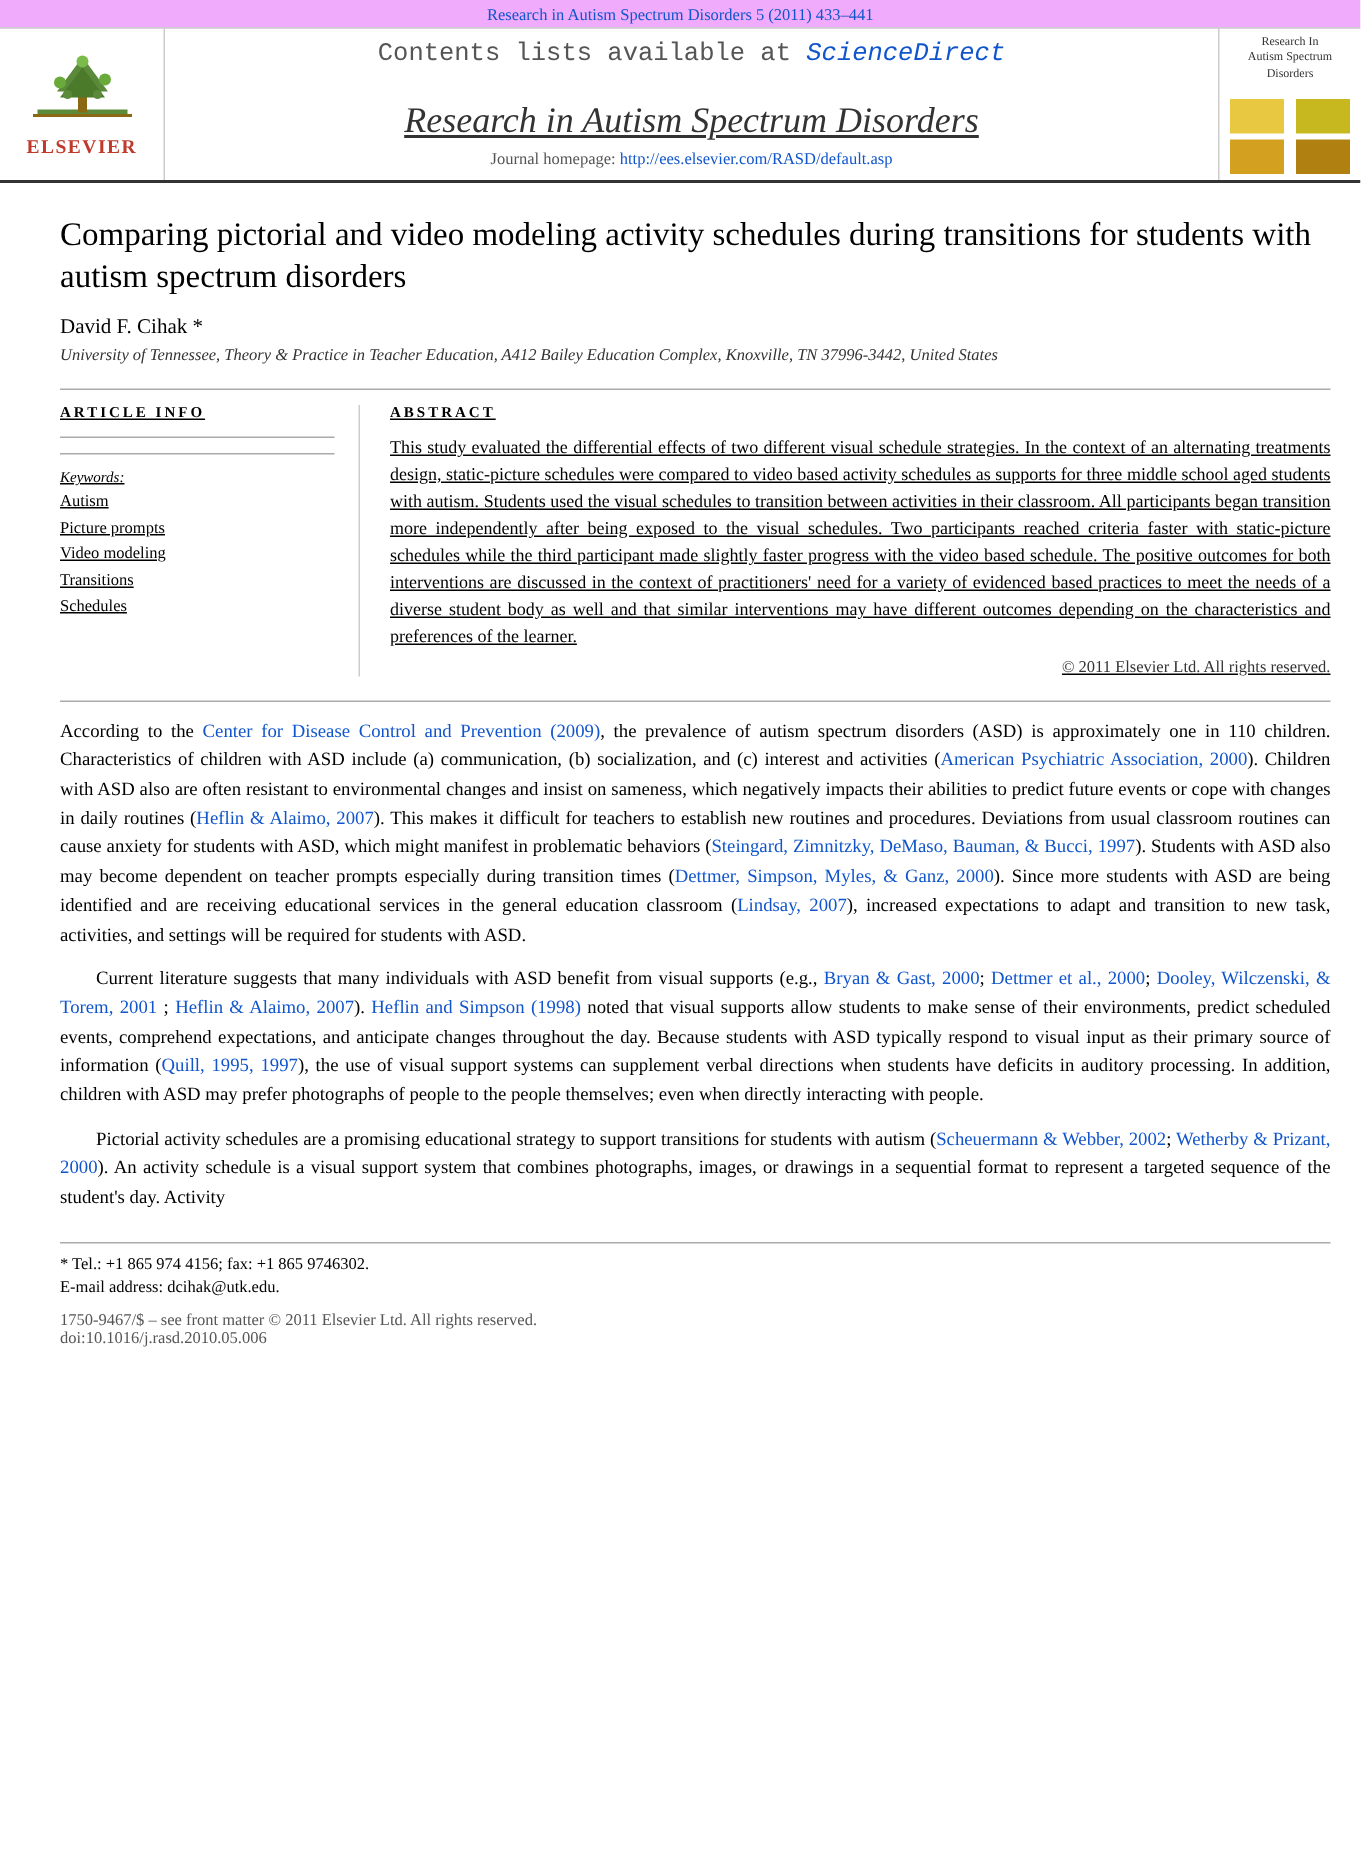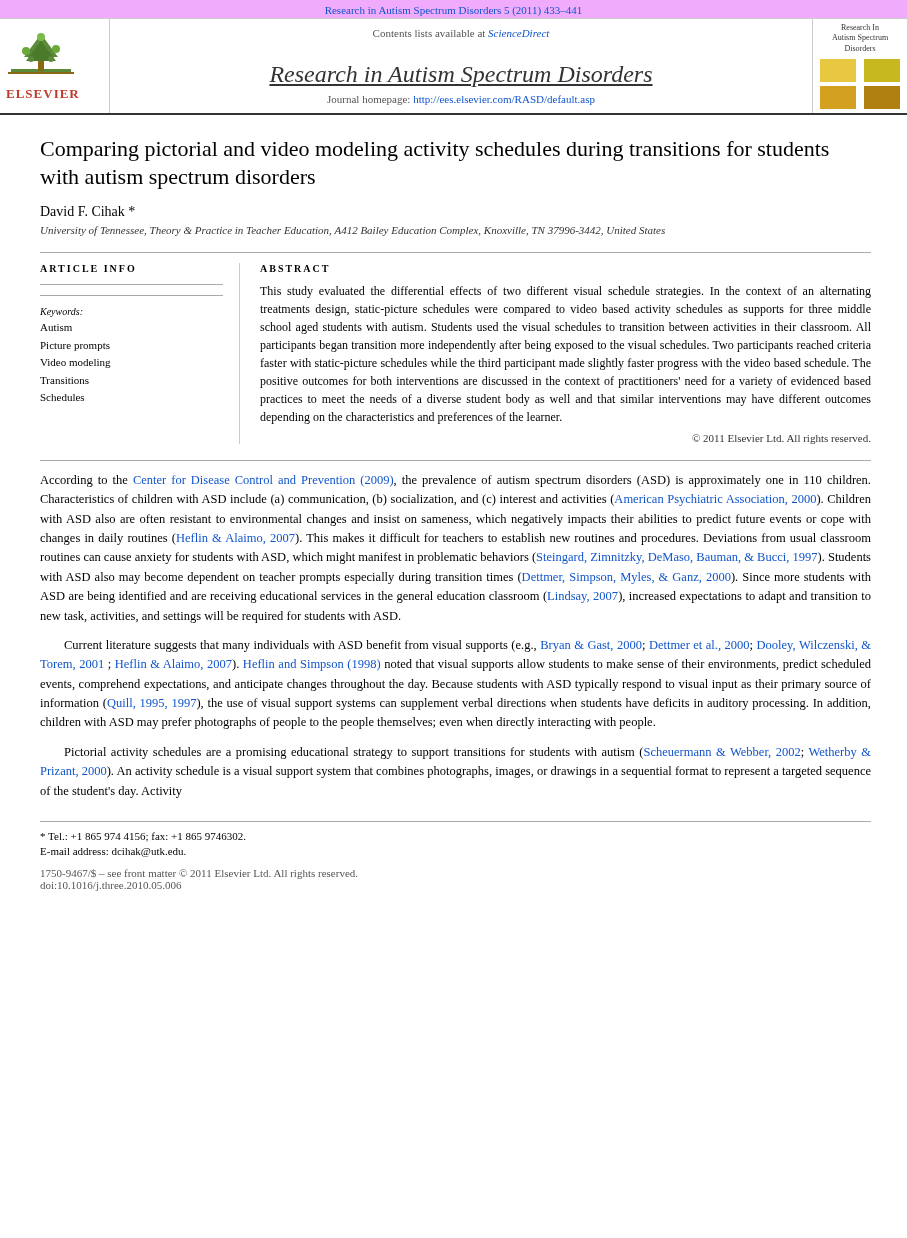--- a/index.html
+++ b/index.html
@@ -28,21 +28,21 @@
       align-items: stretch;
       border-bottom: 2px solid #333;
       padding: 0;
     }
 
     .elsevier-logo {
       width: 110px;
       min-width: 110px;
       display: flex;
       flex-direction: column;
-      align-items: flex-start;
+      align-items: center;
       justify-content: center;
       border-right: 1px solid #ccc;
       padding: 6px;
     }
 
     .elsevier-text {
       font-size: 13px;
       font-weight: bold;
       color: #c0392b;
       letter-spacing: 1px;
@@ -52,23 +52,24 @@
     .journal-title-area {
       flex: 1;
       display: flex;
       flex-direction: column;
       align-items: center;
       justify-content: center;
       padding: 8px 10px;
     }
 
     .contents-line {
-      font-size: 11px;
+      font-size: 17px;
       color: #555;
       margin-bottom: 21px;
+      font-family: Liberation Mono, monospace;
     }
     .sciencedirect-link {
       color: #1155cc;
       font-style: italic;
     }
 
     .journal-main-title {
       font-size: 24px;
       font-style: italic;
       color: #333;
@@ -104,21 +105,21 @@
       line-height: 1.3;
     }
 
     .cover-graphic {
       width: 80px;
       height: 50px;
     }
 
     
     .article-body {
-      padding: 20px 36px 20px 40px;
+      padding: 20px 20px 20px 40px;
     }
 
     .article-title {
       font-size: 22px;
       font-weight: normal;
       color: #000;
       line-height: 1.3;
       margin-bottom: 12px;
     }
 
@@ -139,20 +140,21 @@
       border: none;
       border-top: 1px solid #aaa;
       margin: 10px 0;
     }
 
     
     .two-col {
       display: flex;
       gap: 20px;
       margin-bottom: 16px;
+      text-decoration: underline;
     }
 
     .article-info-col {
       width: 200px;
       min-width: 180px;
       border-right: 1px solid #ccc;
       padding-right: 16px;
     }
 
     .info-section-title {
@@ -372,17 +374,17 @@
   </div>
 
   <div class="footnote-area">
     <div class="footnote-line">* Tel.: +1 865 974 4156; fax: +1 865 9746302.</div>
     <div class="footnote-line">
       <span>E-mail address:</span>
       <span>dcihak@utk.edu.</span>
     </div>
     <div class="bottom-info">
       <div>1750-9467/$ – see front matter © 2011 Elsevier Ltd. All rights reserved.</div>
-      <div>doi:10.1016/j.three.2010.05.006</div>
+      <div>doi:10.1016/j.rasd.2010.05.006</div>
     </div>
   </div>
 
 </div>
 
 </body></html>

